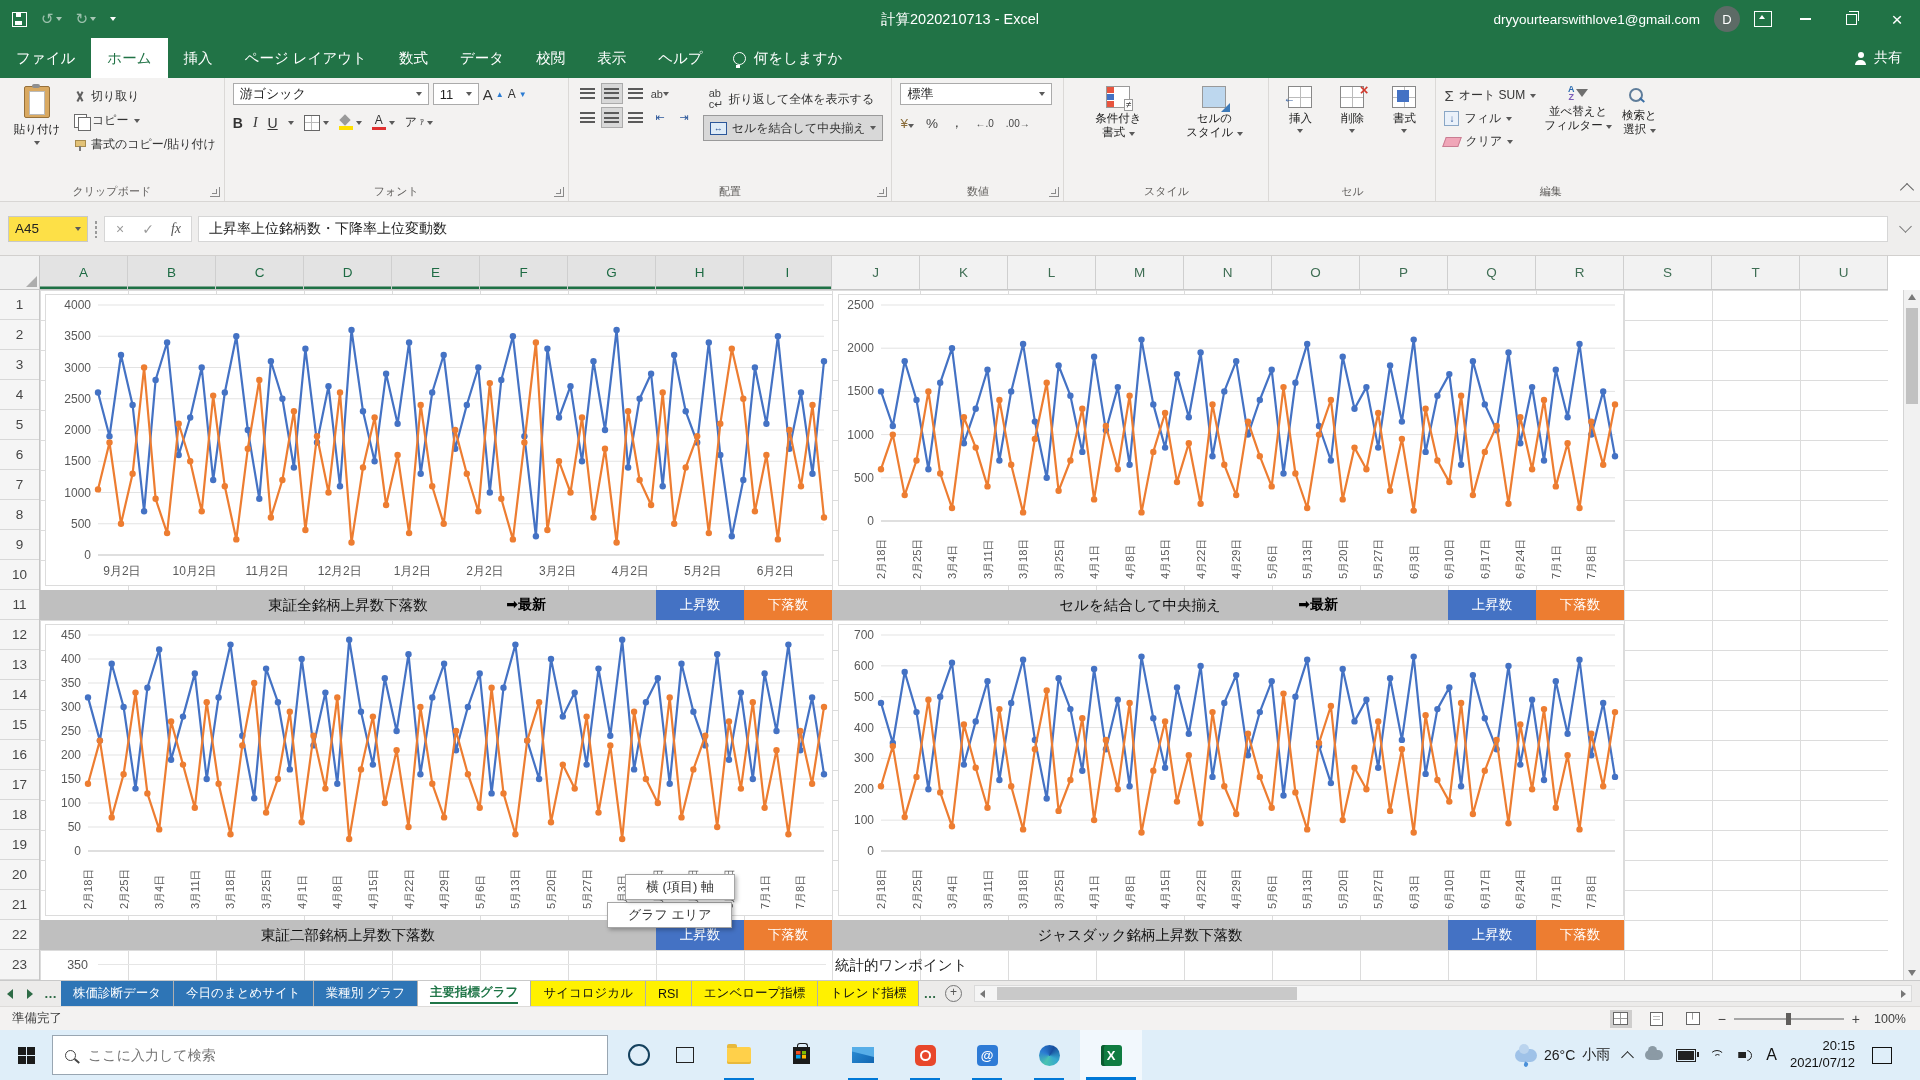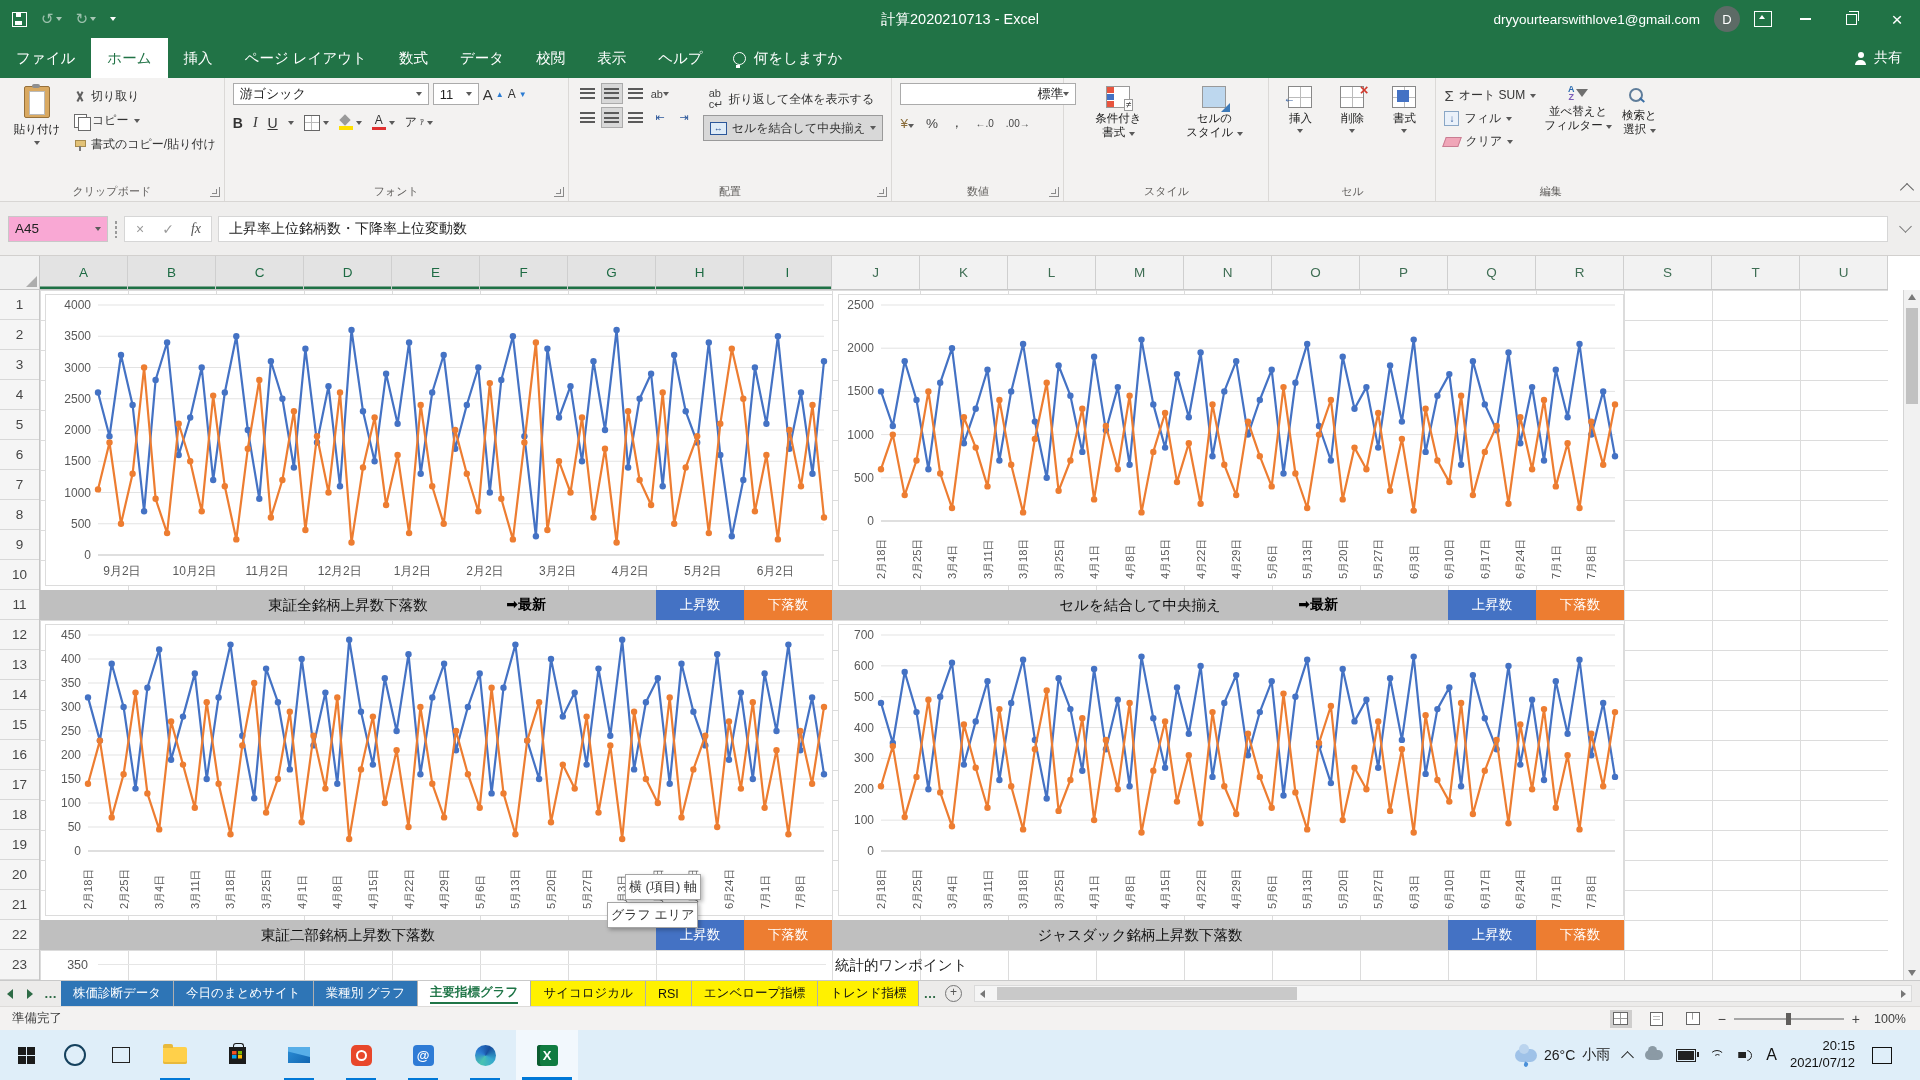--- a/index.html
+++ b/index.html
@@ -117,21 +117,21 @@
   .ic-az{font-size:9px;line-height:8px;font-weight:bold;display:flex;flex-direction:column;}
   .ic-az .a{color:#2B6CB0;}
   .ic-az .z{color:#7B5CB8;}
   .ic-funnel{width:0;height:0;border-left:6px solid transparent;border-right:6px solid transparent;border-top:8px solid #6f6f6f;position:relative;}
   .ic-mag{width:10px;height:10px;border:2px solid #5f7d9a;border-radius:50%;position:relative;}
   .ic-mag::after{content:"";position:absolute;left:8px;top:9px;width:6px;height:2px;background:#3a6ea5;transform:rotate(40deg);}
   .rib-collapse{position:absolute;right:8px;bottom:6px;width:9px;height:9px;border-left:1.6px solid #666;border-top:1.6px solid #666;transform:rotate(45deg);}
 
   
   .fbar{height:54px;background:#EFEEED;display:flex;align-items:center;padding:0 4px 0 8px;gap:6px;border-bottom:1px solid #D2D0CE;box-sizing:border-box;}
-  .namebox{width:100px;height:26px;background:#f9a8d4;border:1px solid #C8C8C8;display:flex;align-items:center;justify-content:space-between;padding:0 6px;font-size:13.5px;color:#222;box-sizing:border-box;}
+  .namebox{width:80px;height:26px;background:#fde047;border:1px solid #C8C8C8;display:flex;align-items:center;justify-content:space-between;padding:0 6px;font-size:13.5px;color:#222;box-sizing:border-box;}
   .vdots{width:4px;height:18px;background:radial-gradient(#9a9a9a 1.1px,transparent 1.2px);background-size:4px 5px;}
   .fx-btns{display:flex;align-items:center;gap:2px;background:#fff;border:1px solid #D6D6D6;height:26px;box-sizing:border-box;padding:0 2px;}
   .fxb{width:26px;text-align:center;color:#9b9b9b;font-size:14px;}
   .fxb.fx{font-family:"Liberation Serif",serif;font-style:italic;color:#555;}
   .ffield{flex:1;height:26px;background:#fff;border:1px solid #D6D6D6;display:flex;align-items:center;padding-left:10px;font-size:14px;color:#222;box-sizing:border-box;}
   .fexp{width:22px;height:26px;display:flex;align-items:center;justify-content:center;}
   .chev-dn{width:8px;height:8px;border-right:1.6px solid #777;border-bottom:1.6px solid #777;transform:rotate(45deg);margin-top:-4px;}
 
   
   .sheet{position:relative;height:724px;background:#fff;overflow:hidden;}
@@ -148,21 +148,21 @@
   .chart-box{position:absolute;background:#fff;border:1px solid #DCDCDC;box-sizing:border-box;}
   .banner{position:absolute;height:30px;background:#BFBFBF;display:flex;align-items:stretch;box-sizing:border-box;}
   .banner-main{flex:1;position:relative;display:flex;align-items:center;justify-content:center;font-size:14.5px;color:#111;}
   .banner-latest{position:absolute;right:110px;font-size:14px;font-weight:bold;color:#000;}
   .bbtn{width:88px;display:flex;align-items:center;justify-content:center;color:#fff;font-size:13.5px;}
   .bbtn.up{background:#4472C4;}
   .bbtn.down{background:#ED7D31;}
   .r23-350{position:absolute;left:6px;top:660px;width:42px;height:30px;display:flex;align-items:center;justify-content:flex-end;font-size:12.5px;color:#555;}
   .r23-line{position:absolute;left:58px;top:674px;width:728px;height:1px;background:#E6E6E6;}
   .r23-note{position:absolute;left:795px;top:660px;height:30px;display:flex;align-items:center;font-size:14.5px;color:#222;}
-  .tip{position:absolute;background:#fff;border:1px solid #A6A6A6;box-shadow:2px 2px 4px rgba(0,0,0,.28);padding:3px 3px;font-size:13px;color:#333;white-space:nowrap;}
+  .tip{position:absolute;background:#fff;border:1px solid #A6A6A6;box-shadow:2px 2px 4px rgba(0,0,0,.28);padding:3px 20px;font-size:13px;color:#333;white-space:nowrap;}
   .vscroll{position:absolute;right:0;top:34px;width:17px;height:690px;background:#F1F1F1;border-left:1px solid #D4D4D4;box-sizing:border-box;}
   .vs-up{position:absolute;top:4px;left:4px;width:0;height:0;border-left:4.5px solid transparent;border-right:4.5px solid transparent;border-bottom:6px solid #787878;}
   .vs-dn{position:absolute;bottom:4px;left:4px;width:0;height:0;border-left:4.5px solid transparent;border-right:4.5px solid transparent;border-top:6px solid #787878;}
   .vs-thumb{position:absolute;top:18px;left:2px;width:12px;height:96px;background:#C1C1C1;}
 
   
   .tabstrip{height:26px;background:#ECEBEA;border-top:1px solid #C9C9C9;display:flex;align-items:stretch;box-sizing:border-box;}
   .tsnav{width:20px;display:flex;align-items:center;justify-content:center;}
   .tri-l{width:0;height:0;border-top:5px solid transparent;border-bottom:5px solid transparent;border-right:6px solid #2e6b46;}
   .tri-r{width:0;height:0;border-top:5px solid transparent;border-bottom:5px solid transparent;border-left:6px solid #2e6b46;}
@@ -409,21 +409,21 @@
             <span class="ic-merge">↔</span>
             <span>セルを結合して中央揃え</span>
             <span class="dda"></span>
           </div>
       </div>
       <div class="rg-label">配置</div>
       <div class="rg-launch"></div>
     </div>
 
     <div class="rgroup" style="width:172px;display:block;">
-      <div class="sel-box" style="width:176px;justify-content:flex-end;">
+      <div class="sel-box" style="width:152px;">
           <span>標準</span>
           <span class="dda"></span>
         </div>
       <div class="num-icons">
         <span style="color:#8A6D3B;">¥<span class="dda"></span></span>
         <span>%</span>
         <span>，</span>
         <span style="font-size:10px;">←.0</span>
         <span style="font-size:10px;">.00→</span>
       </div>
@@ -1359,20 +1359,24 @@
         <span class="zs-sign">+</span>
       </div>
       <span>100%</span>
     </div>
   </div>
 
   <div class="taskbar">
     <div class="tb-btn start">
         <span class="winlogo"></span>
       </div>
+    <div class="searchbox">
+      <span class="mag"></span>
+      <input type="text" placeholder="ここに入力して検索" style="">
+    </div>
     <div class="tb-btn" style="width:46px;">
         <span class="cortana"></span>
       </div>
     <div class="tb-btn" style="width:46px;">
         <span class="taskview"></span>
       </div>
     <div class="tb-btn appbtn open">
         <span class="ic-folder"></span>
       </div>
     <div class="tb-btn appbtn">

